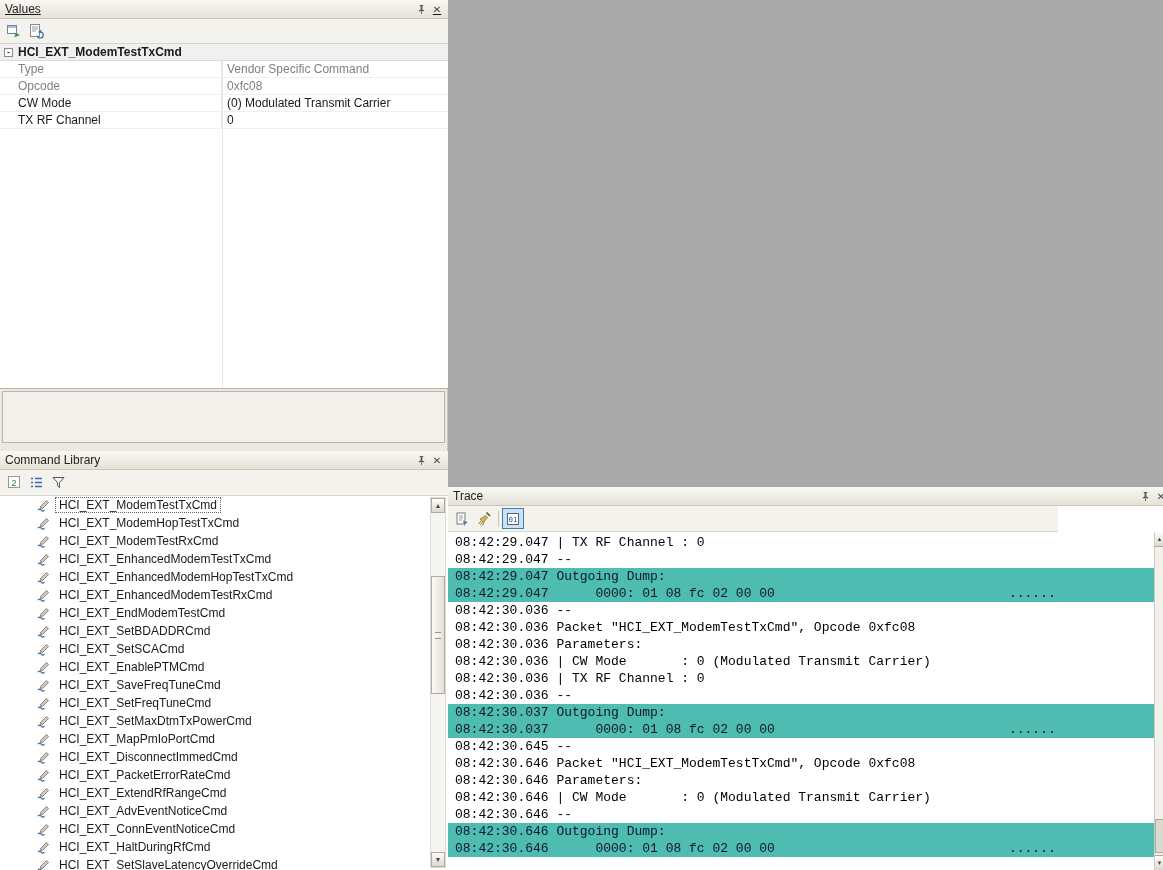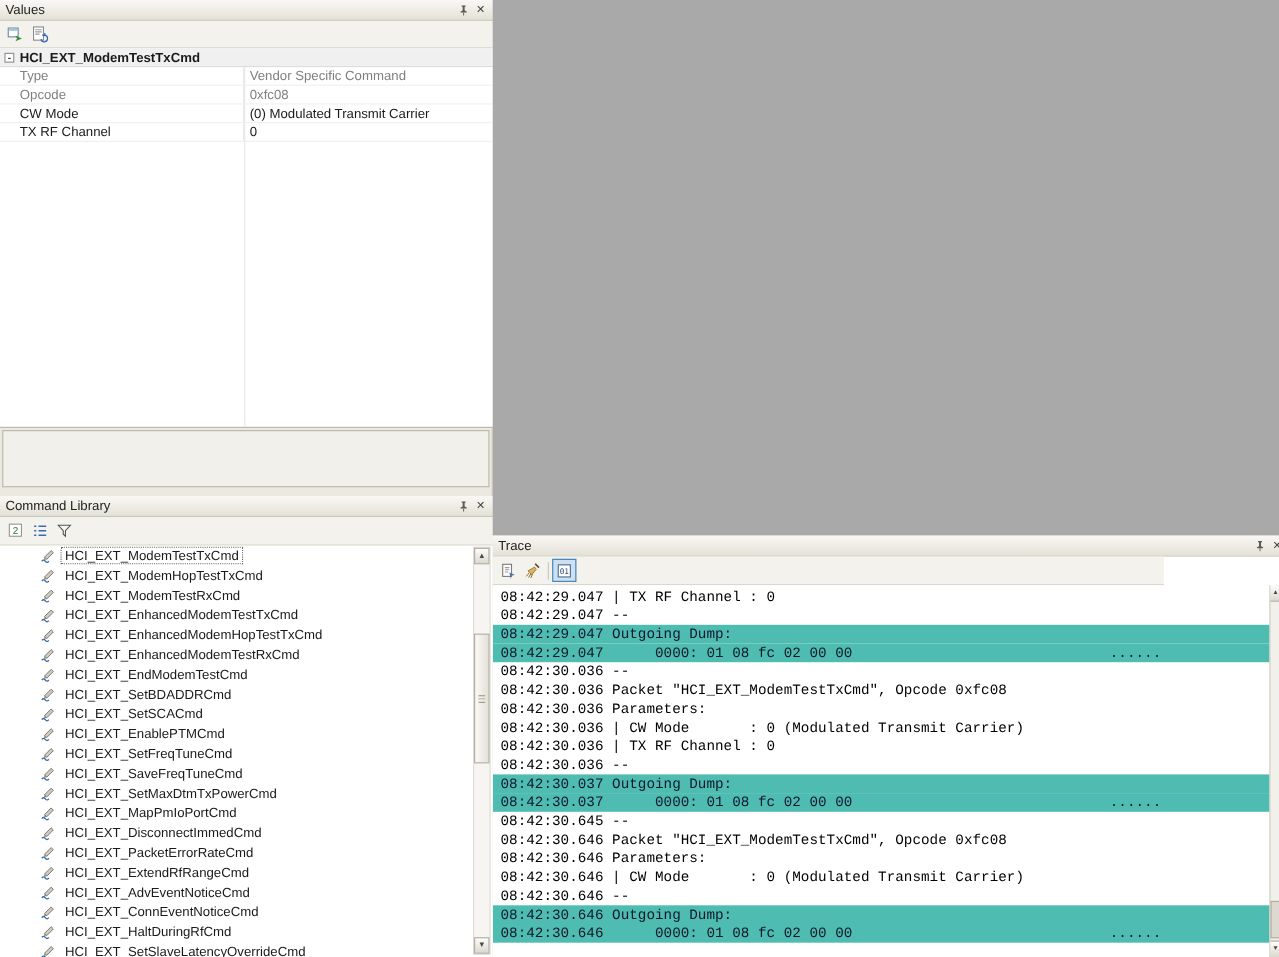--- a/index.html
+++ b/index.html
@@ -38,21 +38,21 @@
     border:1px solid transparent; background:none;
     width:22px; height:21px;
     display:flex; align-items:center; justify-content:center;
     cursor:default;
   }
   .tool-btn.pressed { border:1px solid #3c7fb1; background:#cde0f3; }
   .tool-sep { width:1px; height:16px; background:#c8c5bb; margin:0 3px; }
 
   
   .left { left:0; top:0; width:448px; height:870px; background:#ece9e1; border-right:1px solid #c9c6ba; }
-  .values-titlebar { left:0; top:0; width:448px; }
+  .values-titlebar { left:0; top:0; width:448px;text-decoration:underline; }
   .values-toolbar { left:0; top:19px; width:448px; height:25px; }
 
   .propgrid { left:0; top:44px; width:448px; height:345px; background:#fff; border-bottom:1px solid #b5b2a8; }
   .pg-header {
     height:17px; background:#f0f0f0; border-bottom:1px solid #dcdcdc;
     display:flex; align-items:center; font-weight:bold;
   }
   .collapse-box {
     width:9px; height:9px; margin:0 5px 0 4px;
     border:1px solid #8a8a8a; background:#fff;
@@ -315,31 +315,31 @@
           <span class="cmd-label">HCI_EXT_EnablePTMCmd</span>
         </div>
         <div class="cmd-item">
           <span class="cmd-icon">
             <svg width="15" height="15" viewBox="0 0 15 15">
     <path d="M4.5 8.5 L10.5 2.5 L12.5 4.5 L6.5 10.5 Z" fill="#cfcbc2" stroke="#6e6a63" stroke-width="0.8"></path>
     <path d="M4.5 8.5 L6.5 10.5 L4 11 Z" fill="#8a867e"></path>
     <path d="M2 12.2 q1.6 -2 3.2 0 q1.6 2 3.2 0" fill="none" stroke="#3a6ea5" stroke-width="1.2"></path>
   </svg>
           </span>
+          <span class="cmd-label">HCI_EXT_SaveFreqTuneCmd</span>
+        </div>
+        <div class="cmd-item">
+          <span class="cmd-icon">
+            <svg width="15" height="15" viewBox="0 0 15 15">
+    <path d="M4.5 8.5 L10.5 2.5 L12.5 4.5 L6.5 10.5 Z" fill="#cfcbc2" stroke="#6e6a63" stroke-width="0.8"></path>
+    <path d="M4.5 8.5 L6.5 10.5 L4 11 Z" fill="#8a867e"></path>
+    <path d="M2 12.2 q1.6 -2 3.2 0 q1.6 2 3.2 0" fill="none" stroke="#3a6ea5" stroke-width="1.2"></path>
+  </svg>
+          </span>
           <span class="cmd-label">HCI_EXT_SetFreqTuneCmd</span>
-        </div>
-        <div class="cmd-item">
-          <span class="cmd-icon">
-            <svg width="15" height="15" viewBox="0 0 15 15">
-    <path d="M4.5 8.5 L10.5 2.5 L12.5 4.5 L6.5 10.5 Z" fill="#cfcbc2" stroke="#6e6a63" stroke-width="0.8"></path>
-    <path d="M4.5 8.5 L6.5 10.5 L4 11 Z" fill="#8a867e"></path>
-    <path d="M2 12.2 q1.6 -2 3.2 0 q1.6 2 3.2 0" fill="none" stroke="#3a6ea5" stroke-width="1.2"></path>
-  </svg>
-          </span>
-          <span class="cmd-label">HCI_EXT_SaveFreqTuneCmd</span>
         </div>
         <div class="cmd-item">
           <span class="cmd-icon">
             <svg width="15" height="15" viewBox="0 0 15 15">
     <path d="M4.5 8.5 L10.5 2.5 L12.5 4.5 L6.5 10.5 Z" fill="#cfcbc2" stroke="#6e6a63" stroke-width="0.8"></path>
     <path d="M4.5 8.5 L6.5 10.5 L4 11 Z" fill="#8a867e"></path>
     <path d="M2 12.2 q1.6 -2 3.2 0 q1.6 2 3.2 0" fill="none" stroke="#3a6ea5" stroke-width="1.2"></path>
   </svg>
           </span>
           <span class="cmd-label">HCI_EXT_SetMaxDtmTxPowerCmd</span>

